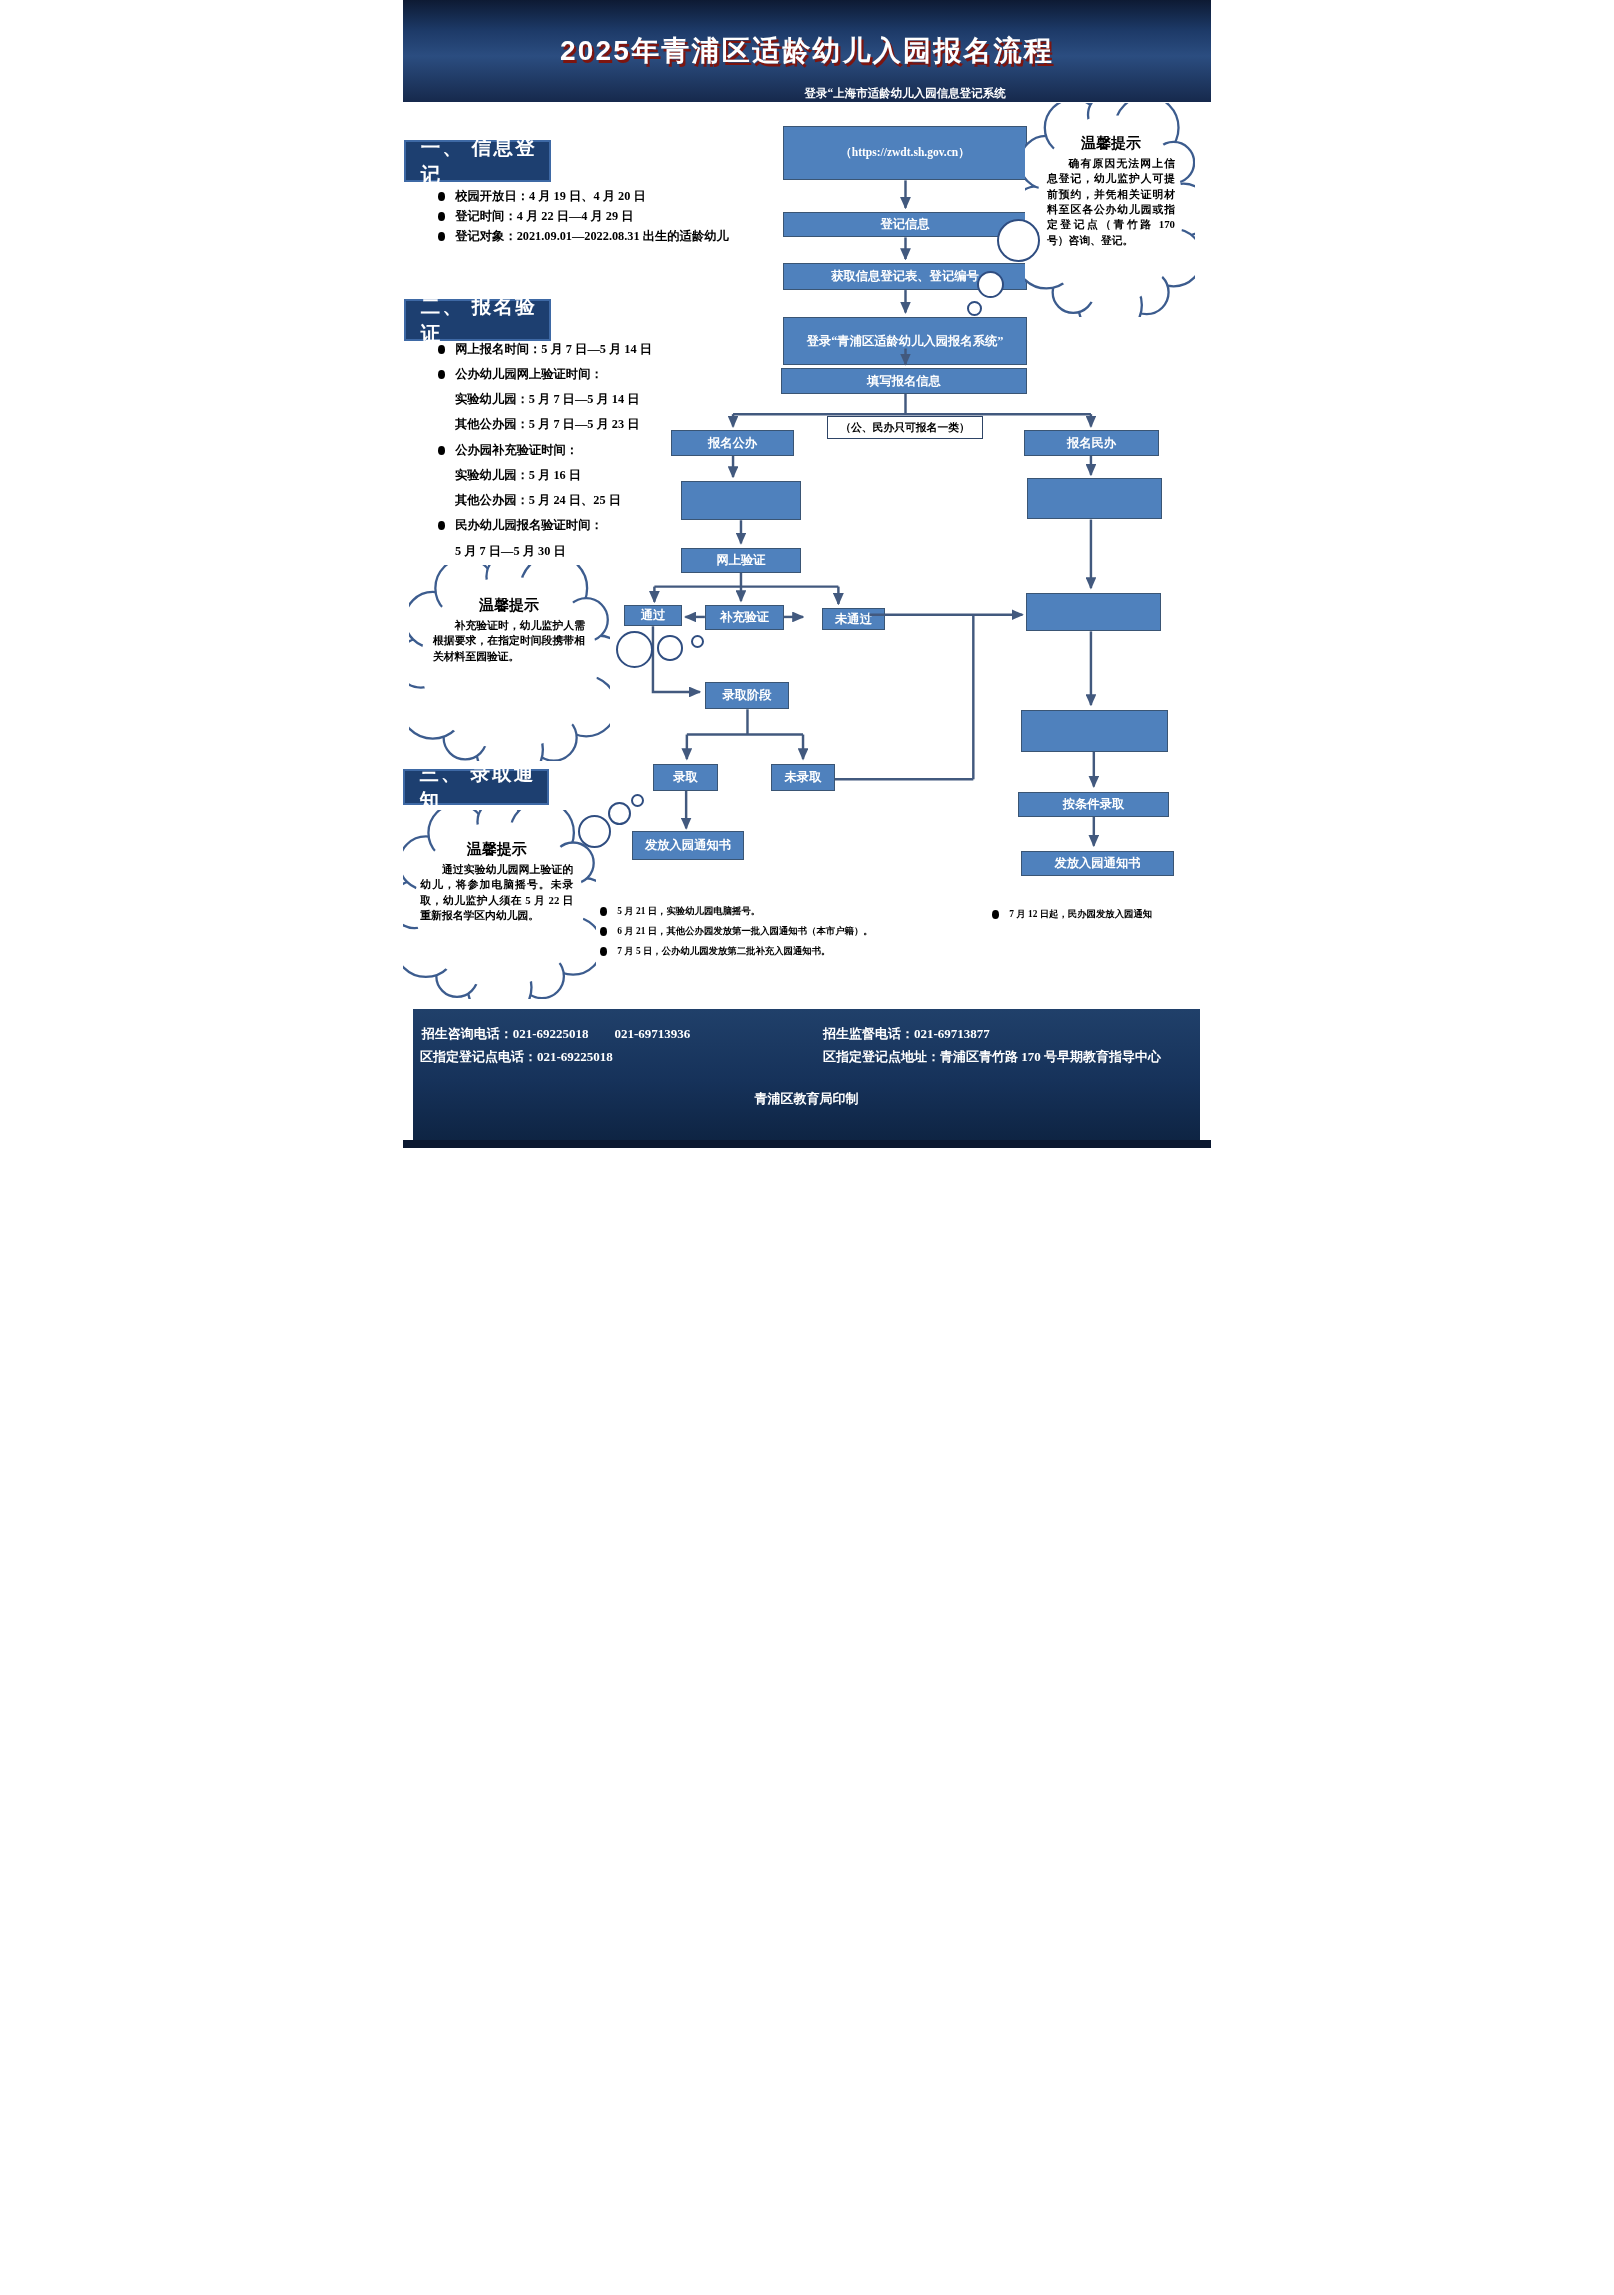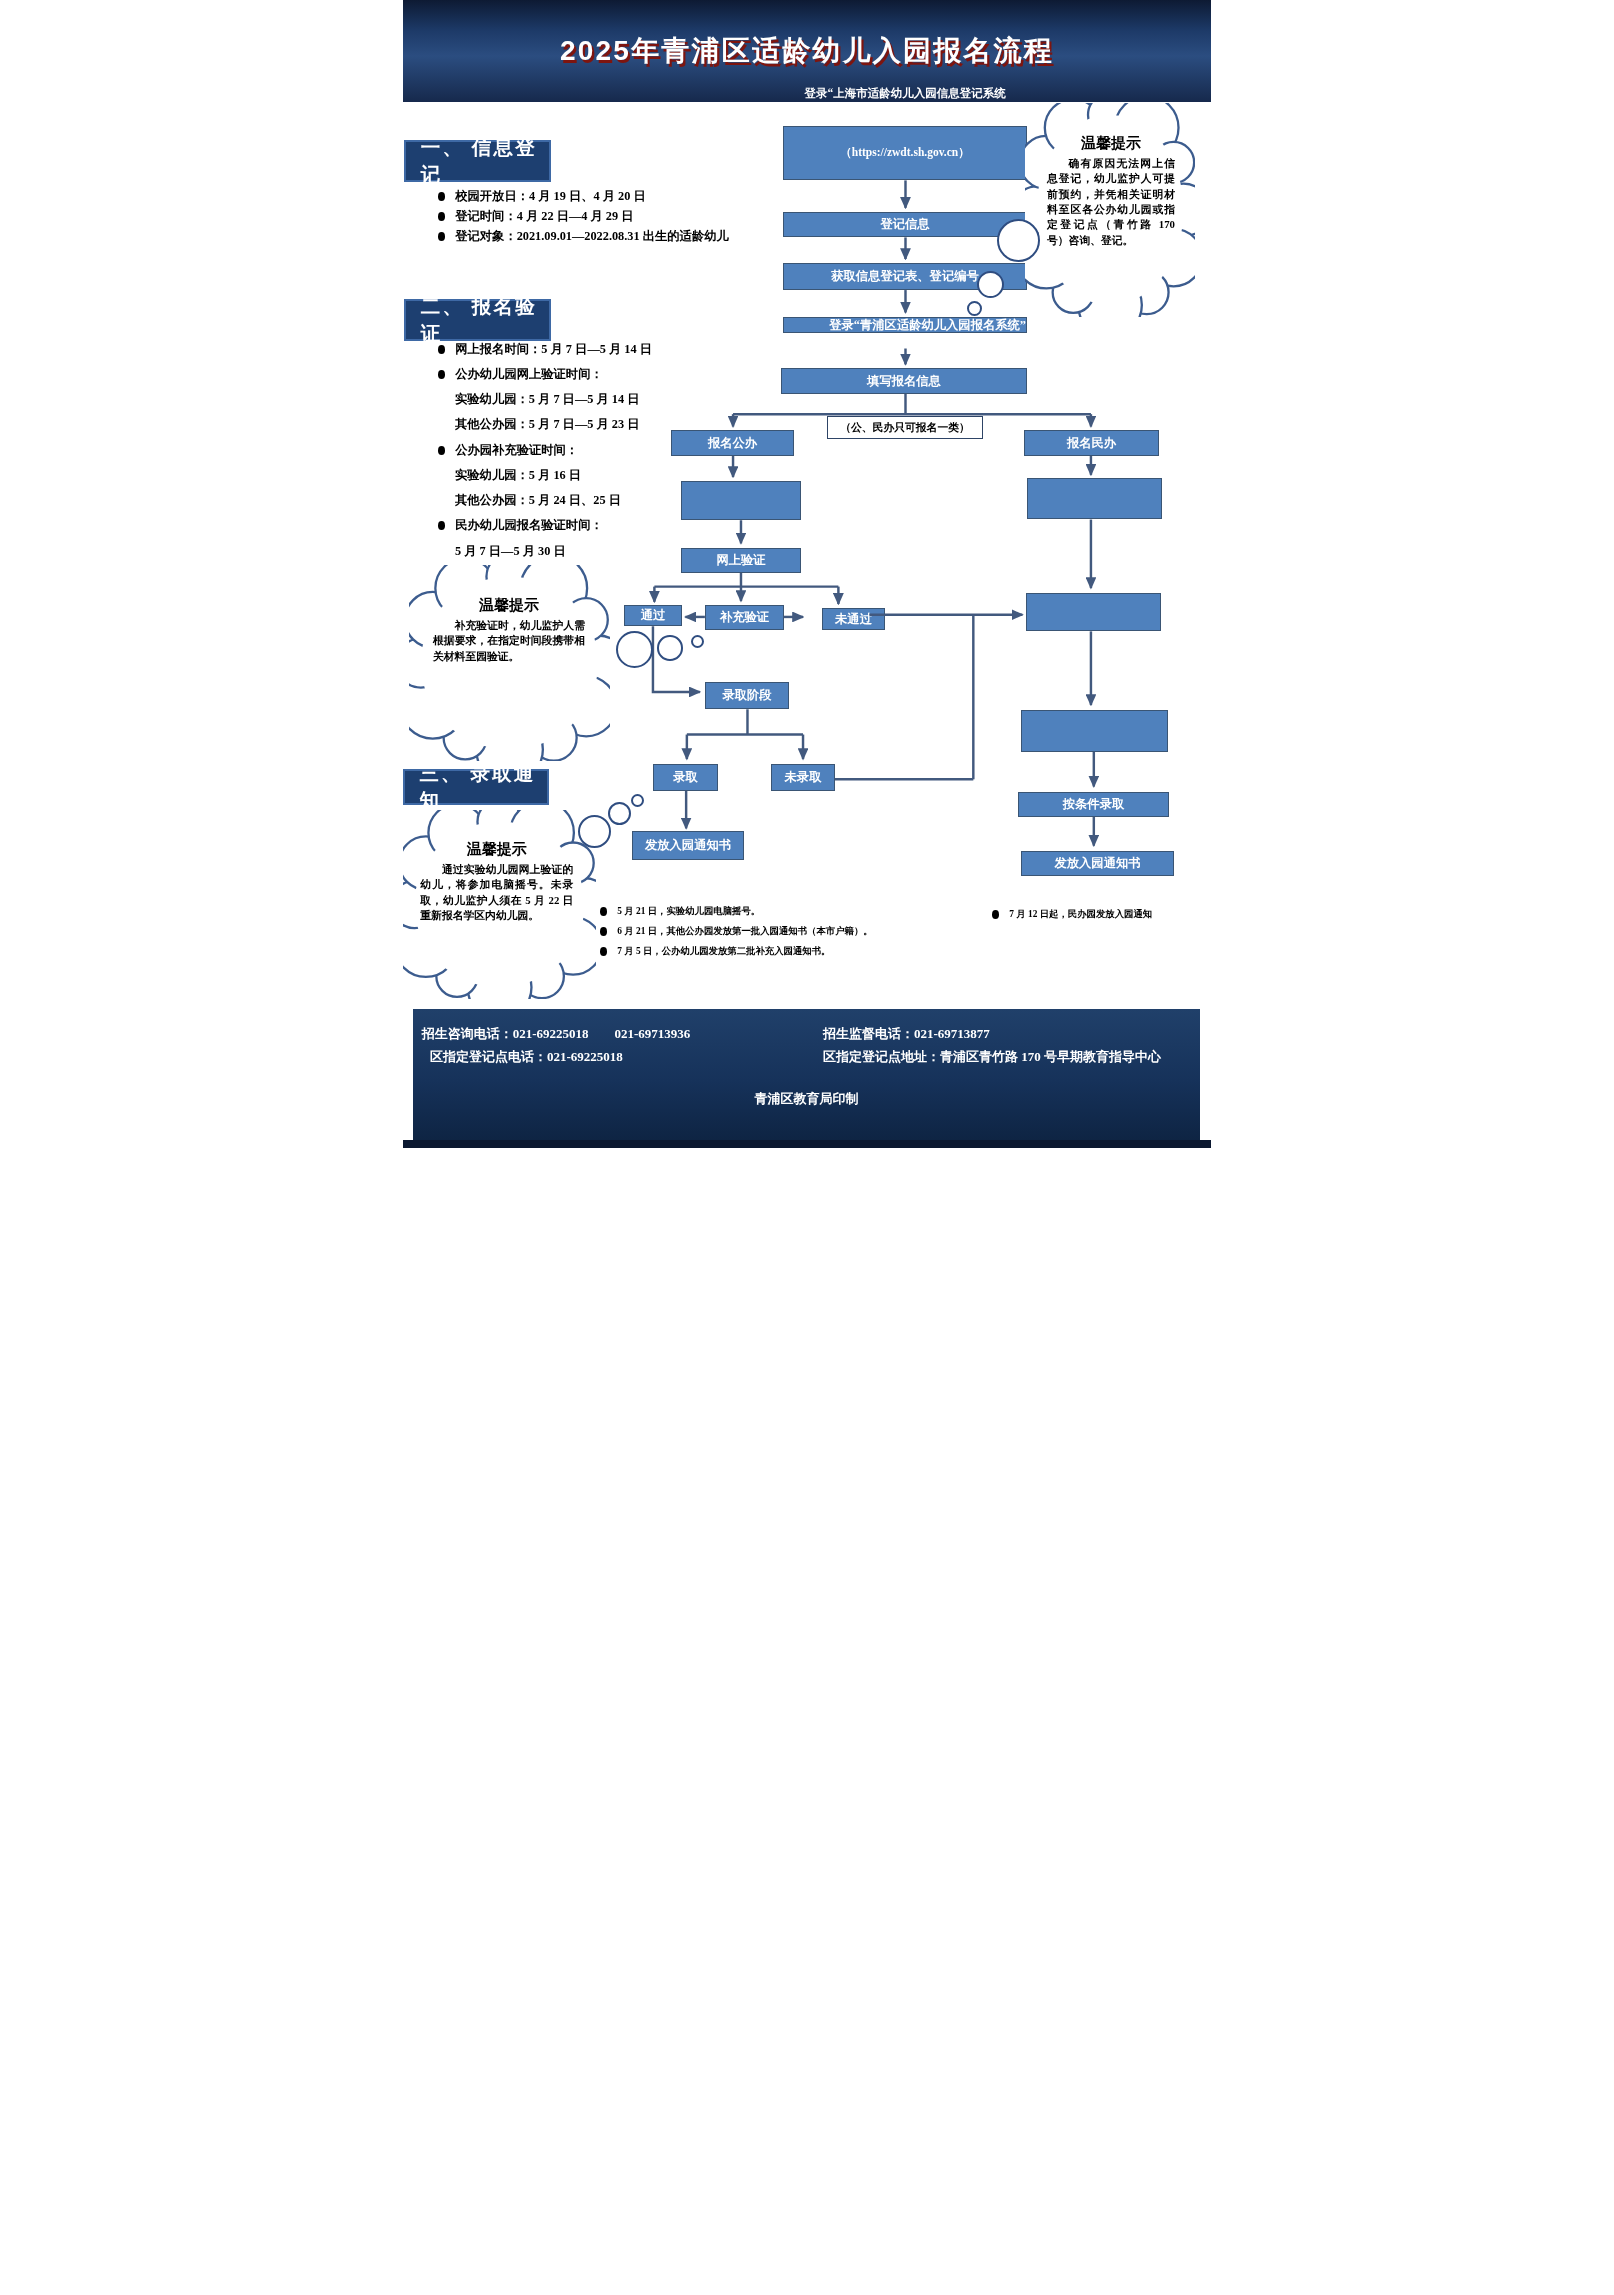--- a/index.html
+++ b/index.html
@@ -173,21 +173,21 @@
   </div>
 
   <div class="fbox" style="left:380px;top:212px;width:244px;height:25px;">
     <div>登记信息</div>
   </div>
 
   <div class="fbox" style="left:380px;top:263px;width:244px;height:27px;">
     <div>获取信息登记表、登记编号</div>
   </div>
 
-  <div class="fbox" style="left:380px;top:317px;width:244px;height:16px;align-items:flex-end;">
+  <div class="fbox" style="left:380px;top:317px;width:244px;height:48px;">
     <div>登录“青浦区适龄幼儿入园报名系统”</div>
   </div>
 
   <div class="fbox" style="left:378px;top:368px;width:246px;height:26px;">
     <div>填写报名信息</div>
   </div>
 
   <div class="wbox" style="left:424px;top:416px;width:156px;height:23px;">
     <div>（公、民办只可报名一类）</div>
   </div>
@@ -324,21 +324,21 @@
   <div class="cloudtxt" style="left:17.3px;top:840px;width:153px;">
     <div class="ct-title">温馨提示</div>
     <div class="ct-body">通过实验幼儿园网上验证的幼儿，将参加电脑摇号。未录取，幼儿监护人须在 5 月 22 日重新报名学区内幼儿园。</div>
   </div>
   <div class="bub" style="left:175px;top:815px;width:29px;height:29px;"></div>
   <div class="bub" style="left:205px;top:802px;width:19px;height:19px;"></div>
   <div class="bub" style="left:228px;top:794px;width:9.4px;height:9.4px;"></div>
 
   <div class="footer">
     <div class="fline" style="left:8.7px;top:16px;">招生咨询电话：021-69225018　　021-69713936</div>
-    <div class="fline" style="left:17px;top:39px;">区指定登记点电话：021-69225018</div>
+    <div class="fline" style="left:7px;top:39px;">区指定登记点电话：021-69225018</div>
     <div class="fline" style="left:410px;top:16px;">招生监督电话：021-69713877</div>
     <div class="fline" style="left:410px;top:39px;">区指定登记点地址：青浦区青竹路 170 号早期教育指导中心</div>
     <div class="fline" style="left:0;top:81px;width:100%;text-align:center;">青浦区教育局印制</div>
   </div>
   <div class="fbottom"></div>
 
 </div>
 
 
 </body></html>

